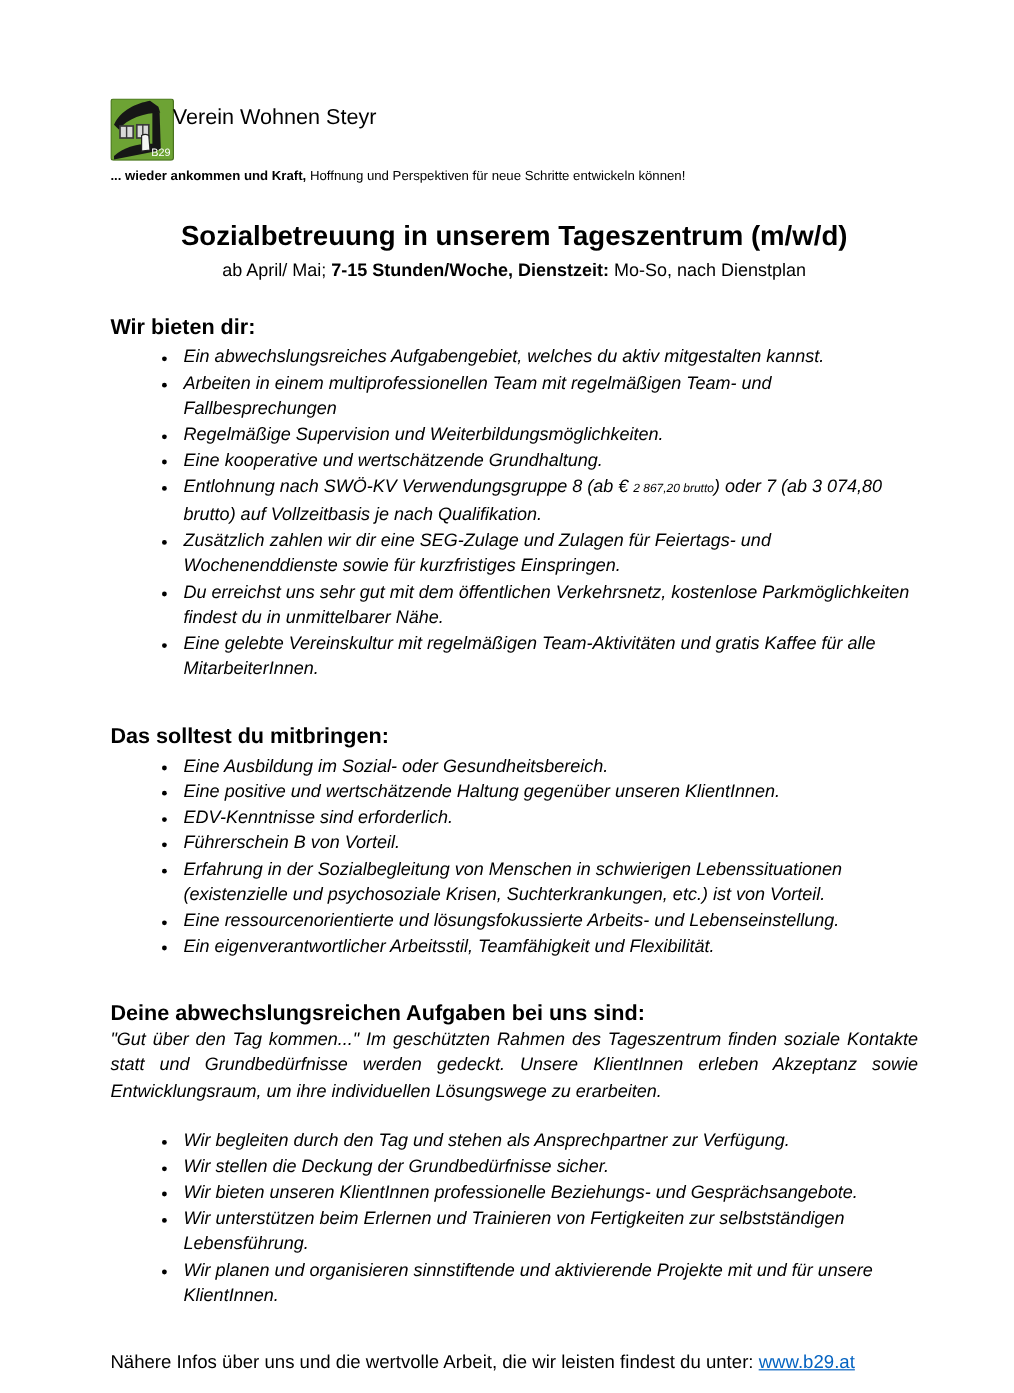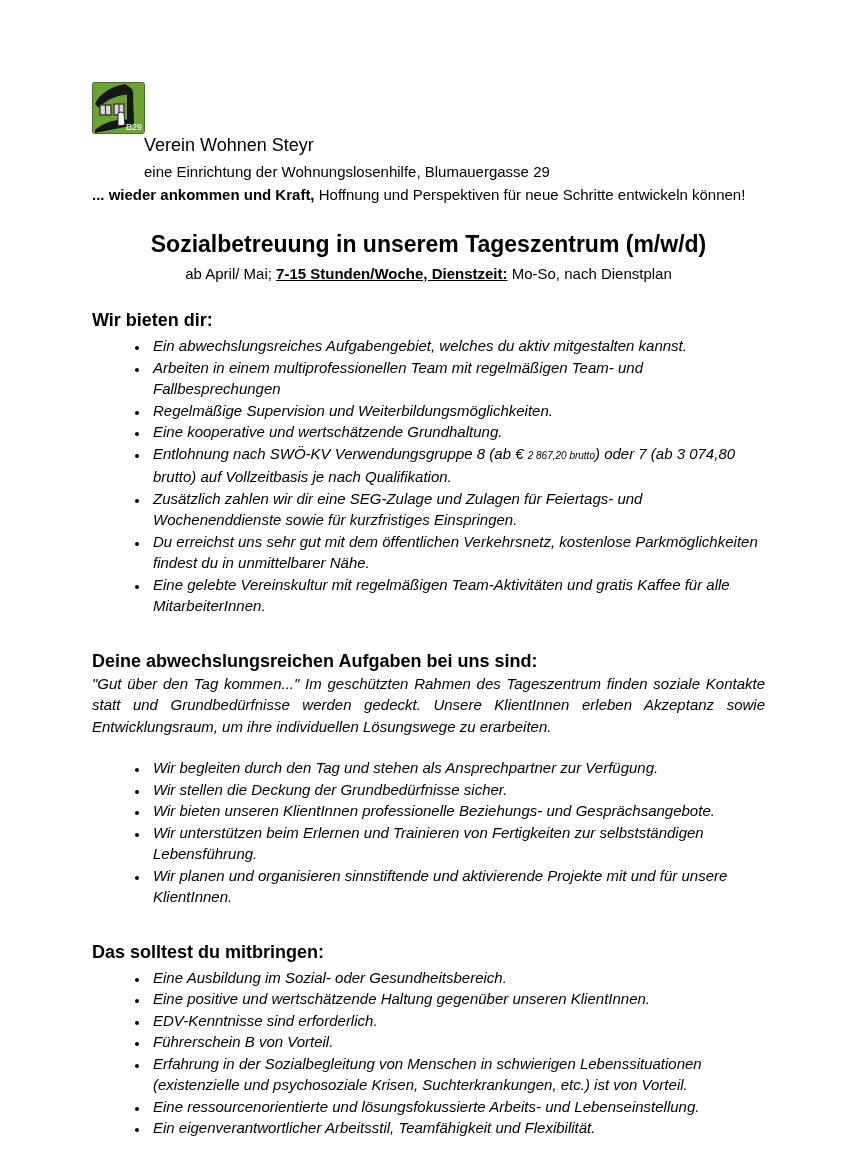--- a/index.html
+++ b/index.html
@@ -7,30 +7,30 @@
     width: 845px; height: 1161px;
     font-family: "Liberation Sans", sans-serif;
     color: #000; overflow: hidden;
   }
   .page { box-sizing: border-box; width: 845px; height: 1161px; padding: 82px 80px 20px 92px; }
 
   
   .lh-row { display: flex; align-items: flex-start; gap: 13px; }
   .logo-box { width: 39px; height: 52px; flex: 0 0 auto; }
   .logo-box svg { display: block; width: 53px; height: 52px; }
-  .org-name { font-size: 18px; line-height: 24px; padding-top: 3px; margin-top: 48px; }
+  .org-name { font-size: 18px; line-height: 24px; padding-top: 3px; }
   .org-sub  { font-size: 15px; line-height: 20px; margin-top: 5px; }
-  .tagline  { font-size: 15px; line-height: 20px; margin-top: 3px; }
+  .tagline  { font-size: 11px; line-height: 20px; margin-top: 3px; }
   .tagline-lead { font-weight: 600; }
 
   
   .title-block { text-align: center; margin-top: 25px; }
   h1 { font-size: 23px; line-height: 28px; margin: 0 0 5px 0; font-weight: 700; text-align: center; }
   .meta { font-size: 15px; line-height: 22px; margin: 0; }
-  .meta b { font-weight: 700; text-decoration: underline; }
+  .meta b { font-weight: 700; }
 
   
   .content-section { margin-top: 34px; }
   .content-section.first { margin-top: 25px; }
   h2 { font-size: 18px; line-height: 20px; margin: 0; font-weight: 700; }
   ul { margin: 5px 0 0 0; padding: 0 0 0 57px; }
   li { font-size: 15px; line-height: 21.5px; padding-left: 4px; font-style: italic; }
   li::marker { font-size: 12px; }
   .seg-small { font-size: 10px; }
   .intro {
@@ -60,21 +60,20 @@
           <rect x="8" y="23" width="11" height="10" fill="#d9d9d9" stroke="#3a3a3a" stroke-width="1.4"></rect>
           <line x1="13.5" y1="23" x2="13.5" y2="33" stroke="#3a3a3a" stroke-width="1.2"></line>
           <rect x="22" y="22" width="10" height="11" fill="#d9d9d9" stroke="#3a3a3a" stroke-width="1.4"></rect>
           <line x1="27" y1="22" x2="27" y2="33" stroke="#3a3a3a" stroke-width="1.2"></line>
           <path d="M26 44 L26 31 Q29 29 32 31 L33 43 Z" fill="#f5f5f5" stroke="#222" stroke-width="1"></path>
           <text x="42" y="48" font-size="9" font-family="Liberation Sans, sans-serif" fill="#ffffff" text-anchor="middle">B29</text>
         </svg>
       </div>
       <div class="lh-text">
         <div class="org-name">Verein Wohnen Steyr</div>
-        <div class="org-sub">eine Einrichtung der Wohnungslosenhilfe, Blumauergasse 29</div>
       </div>
     </div>
     <div class="tagline"><span class="tagline-lead">... wieder ankommen und Kraft,</span><span> Hoffnung und Perspektiven für neue Schritte entwickeln können!</span></div>
   </header>
 
   <section class="title-block">
     <h1>Sozialbetreuung in unserem Tageszentrum (m/w/d)</h1>
     <p class="meta"><span>ab April/ Mai; </span><b>7-15 Stunden/Woche, Dienstzeit:</b><span> Mo-So, nach Dienstplan</span></p>
   </section>
 
@@ -86,42 +85,42 @@
         <li>Regelmäßige Supervision und Weiterbildungsmöglichkeiten.</li>
         <li>Eine kooperative und wertschätzende Grundhaltung.</li>
         <li><span>Entlohnung nach SWÖ-KV Verwendungsgruppe 8 (ab € </span><span class="seg-small">2 867,20 brutto</span><span>) oder 7 (ab 3 074,80 brutto) auf Vollzeitbasis je nach Qualifikation.</span></li>
         <li>Zusätzlich zahlen wir dir eine SEG-Zulage und Zulagen für Feiertags- und Wochenenddienste sowie für kurzfristiges Einspringen.</li>
         <li>Du erreichst uns sehr gut mit dem öffentlichen Verkehrsnetz, kostenlose Parkmöglichkeiten findest du in unmittelbarer Nähe.</li>
         <li>Eine gelebte Vereinskultur mit regelmäßigen Team-Aktivitäten und gratis Kaffee für alle MitarbeiterInnen.</li>
       </ul>
   </section>
 
   <section class="content-section">
-    <h2>Deine abwechslungsreichen Aufgaben bei uns sind:</h2>
-    <p class="intro">"Gut über den Tag kommen..." Im geschützten Rahmen des Tageszentrum finden soziale Kontakte statt und Grundbedürfnisse werden gedeckt. Unsere KlientInnen erleben Akzeptanz sowie Entwicklungsraum, um ihre individuellen Lösungswege zu erarbeiten.</p>
-    <ul>
-        <li>Wir begleiten durch den Tag und stehen als Ansprechpartner zur Verfügung.</li>
-        <li>Wir stellen die Deckung der Grundbedürfnisse sicher.</li>
-        <li>Wir bieten unseren KlientInnen professionelle Beziehungs- und Gesprächsangebote.</li>
-        <li>Wir unterstützen beim Erlernen und Trainieren von Fertigkeiten zur selbstständigen Lebensführung.</li>
-        <li>Wir planen und organisieren sinnstiftende und aktivierende Projekte mit und für unsere KlientInnen.</li>
-      </ul>
-  </section>
-
-  <section class="content-section">
     <h2>Das solltest du mitbringen:</h2>
     <ul>
         <li>Eine Ausbildung im Sozial- oder Gesundheitsbereich.</li>
         <li>Eine positive und wertschätzende Haltung gegenüber unseren KlientInnen.</li>
         <li>EDV-Kenntnisse sind erforderlich.</li>
         <li>Führerschein B von Vorteil.</li>
         <li>Erfahrung in der Sozialbegleitung von Menschen in schwierigen Lebenssituationen (existenzielle und psychosoziale Krisen, Suchterkrankungen, etc.) ist von Vorteil.</li>
         <li>Eine ressourcenorientierte und lösungsfokussierte Arbeits- und Lebenseinstellung.</li>
         <li>Ein eigenverantwortlicher Arbeitsstil, Teamfähigkeit und Flexibilität.</li>
       </ul>
   </section>
 
+  <section class="content-section">
+    <h2>Deine abwechslungsreichen Aufgaben bei uns sind:</h2>
+    <p class="intro">"Gut über den Tag kommen..." Im geschützten Rahmen des Tageszentrum finden soziale Kontakte statt und Grundbedürfnisse werden gedeckt. Unsere KlientInnen erleben Akzeptanz sowie Entwicklungsraum, um ihre individuellen Lösungswege zu erarbeiten.</p>
+    <ul>
+        <li>Wir begleiten durch den Tag und stehen als Ansprechpartner zur Verfügung.</li>
+        <li>Wir stellen die Deckung der Grundbedürfnisse sicher.</li>
+        <li>Wir bieten unseren KlientInnen professionelle Beziehungs- und Gesprächsangebote.</li>
+        <li>Wir unterstützen beim Erlernen und Trainieren von Fertigkeiten zur selbstständigen Lebensführung.</li>
+        <li>Wir planen und organisieren sinnstiftende und aktivierende Projekte mit und für unsere KlientInnen.</li>
+      </ul>
+  </section>
+
   <footer class="doc-footer">
     <p class="f-line"><span>Nähere Infos über uns und die wertvolle Arbeit, die wir leisten findest du unter: </span><a class="link">www.b29.at</a></p>
 
   </footer>
 
 </div>
 
 </body></html>

